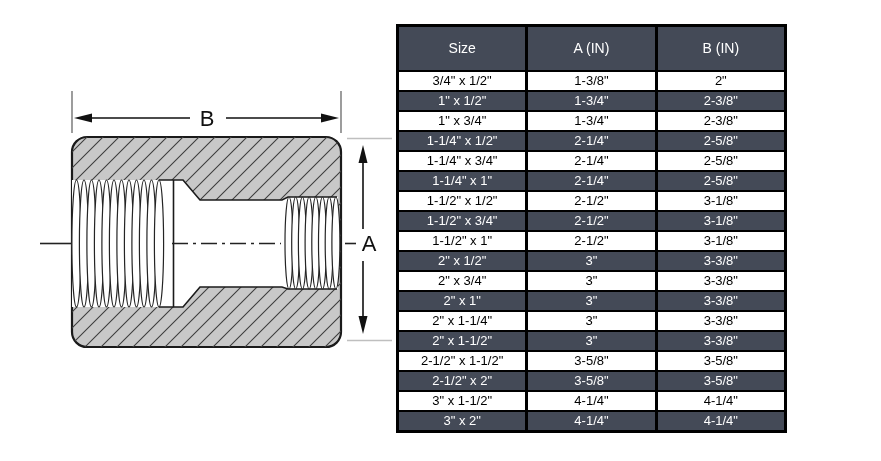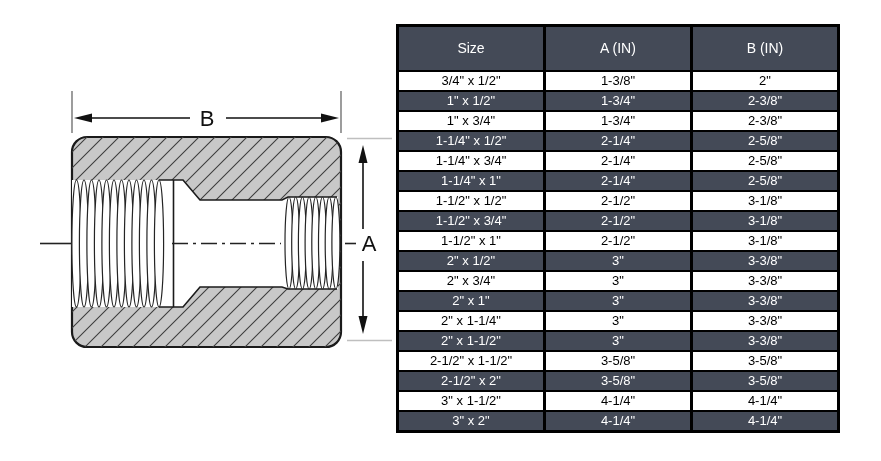--- a/index.html
+++ b/index.html
@@ -10,21 +10,21 @@
     --text-light:#ffffff;
     --text-dark:#000000;
     --body-fill:#c8c8c8;
   }
   *{margin:0;padding:0;box-sizing:border-box;}
   html,body{background:#ffffff;}
   body{font-family:"Liberation Sans",sans-serif;}
   .stage{position:relative;width:881px;height:461px;background:#ffffff;overflow:hidden;}
   .diagram{position:absolute;left:0;top:0;width:396px;height:461px;}
   .spec-table{
-    position:absolute;left:396px;top:24px;width:444px;
+    position:absolute;left:396px;top:24px;width:391px;
     border-collapse:collapse;table-layout:fixed;
     border:3px solid var(--tbl-border);
   }
   .spec-table th{
     height:45px;background:var(--header-bg);color:var(--text-light);
     font-size:14px;font-weight:400;text-align:center;vertical-align:middle;
     border:2px solid var(--tbl-border);border-left-width:3px;border-right-width:3px;
   }
   .spec-table td{
     height:18px;line-height:18px;font-size:13px;text-align:center;vertical-align:middle;

